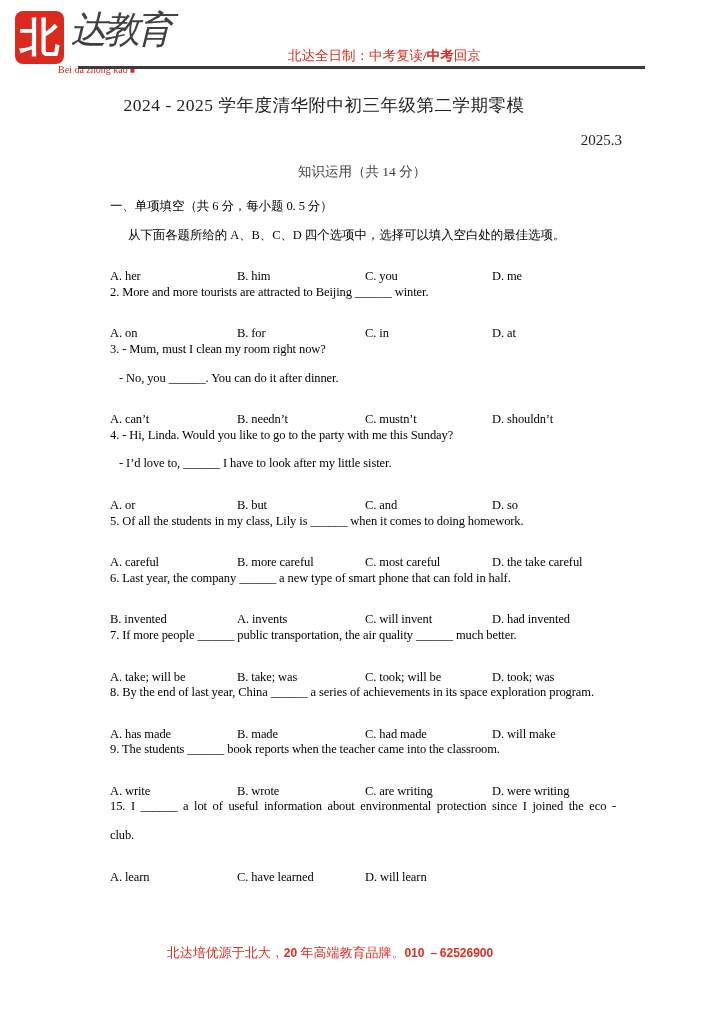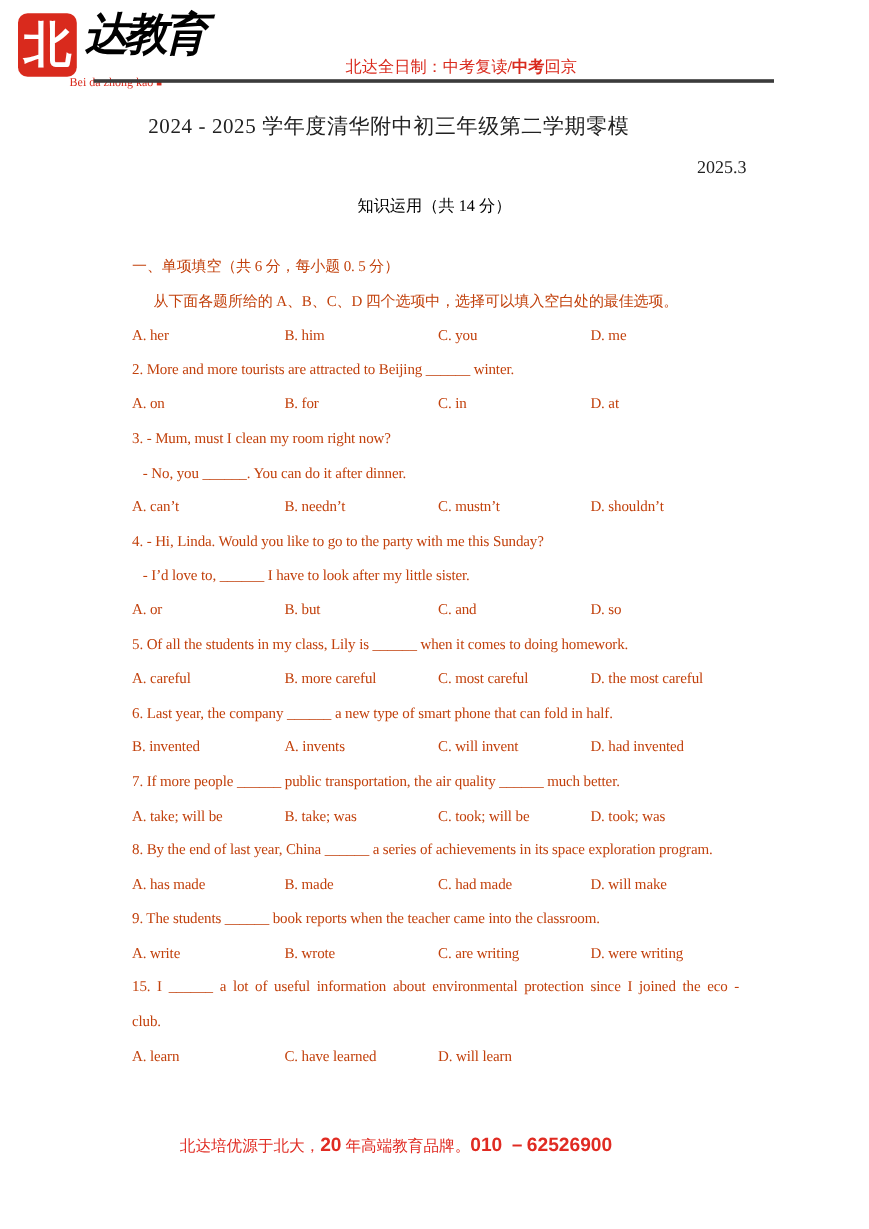--- a/index.html
+++ b/index.html
@@ -12,53 +12,53 @@
   .logo { position:absolute; left:14px; top:8px; width:160px; height:60px; }
   .seal {
     position:absolute; left:2px; top:4px; width:47px; height:51px;
     background:#d92a1d; border-radius:7px;
     display:flex; align-items:center; justify-content:center;
     box-shadow:0 0 0 1px #d92a1d;
   }
   .seal span { color:#ffffff; font-size:40px; font-weight:bold; line-height:1; }
   .brand {
     position:absolute; left:56px; top:2px;
-    color:#000000; font-size:37px; font-weight:bold;
+    color:#404040; font-size:37px; font-weight:normal;
     letter-spacing:-4px; line-height:1.1; font-style:italic;
   }
   .romanized {
     position:absolute; left:44px; top:56px;
     color:#d92a1d; font-size:10px; white-space:nowrap; font-style:normal;
   }
   .romanized .sq { font-size:8px; }
   .tagline {
     position:absolute; left:288px; top:47px;
     color:#d92a1d; font-size:13.5px; white-space:nowrap;
   }
   .tagline .b { font-weight:bold; }
   .rule { position:absolute; left:78px; top:66px; width:567px; height:2.5px; background:#3b3b3b; }
   
   .title { position:absolute; left:0; top:93px; width:648px; text-align:center;
            font-size:17.5px; letter-spacing:0.5px; color:#222; }
   .date  { position:absolute; right:102px; top:132px; font-size:15px; color:#222; }
   .section { position:absolute; left:0; top:163px; width:724px; text-align:center;
-             font-size:13.5px; color:#000000; }
+             font-size:13.5px; color:#404040; }
   
-  .body { position:absolute; left:110px; top:208px; width:506px;
-          font-size:12.5px; letter-spacing:-0.1px; color:#c2410c; }
+  .body { position:absolute; left:110px; top:192px; width:506px;
+          font-size:12.5px; letter-spacing:-0.1px; color:#000000; }
   .row  { height:28.6px; line-height:28.6px; white-space:nowrap; }
   .row.indent { padding-left:18px; }
   .row.dialog { padding-left:9px; }
   .row.stretch { white-space:normal; text-align:justify; text-align-last:justify; }
   .row.opts { display:grid; grid-template-columns:127px 128px 127px auto; }
-  .row.opts span { display:block; }
+  .row.opts span { display:block;margin-top:13px; }
   
   .footer { position:absolute; left:0; top:944px; width:660px; text-align:center;
             color:#e02b22; font-size:13px; }
-  .footer .b { font-weight:bold; font-family:"Liberation Sans","DejaVu Sans",sans-serif; font-size:16px; }
+  .footer .b { font-weight:bold; font-family:"Liberation Sans","DejaVu Sans",sans-serif; font-size:12px; }
 </style>
 </head>
 <body>
 
 <div class="page">
 
   <div class="logo">
     <div class="seal">
       <span>北</span>
     </div>
@@ -109,21 +109,21 @@
       <span>B. but</span>
       <span>C. and</span>
       <span>D. so</span>
     </div>
 
     <div class="row">5. Of all the students in my class, Lily is ______ when it comes to doing homework.</div>
     <div class="row opts">
       <span>A. careful</span>
       <span>B. more careful</span>
       <span>C. most careful</span>
-      <span>D. the most careful</span>
+      <span>D. the take careful</span>
     </div>
 
     <div class="row">6. Last year, the company ______ a new type of smart phone that can fold in half.</div>
     <div class="row opts">
       <span>B. invented</span>
       <span>A. invents</span>
       <span>C. will invent</span>
       <span>D. had invented</span>
     </div>
 

